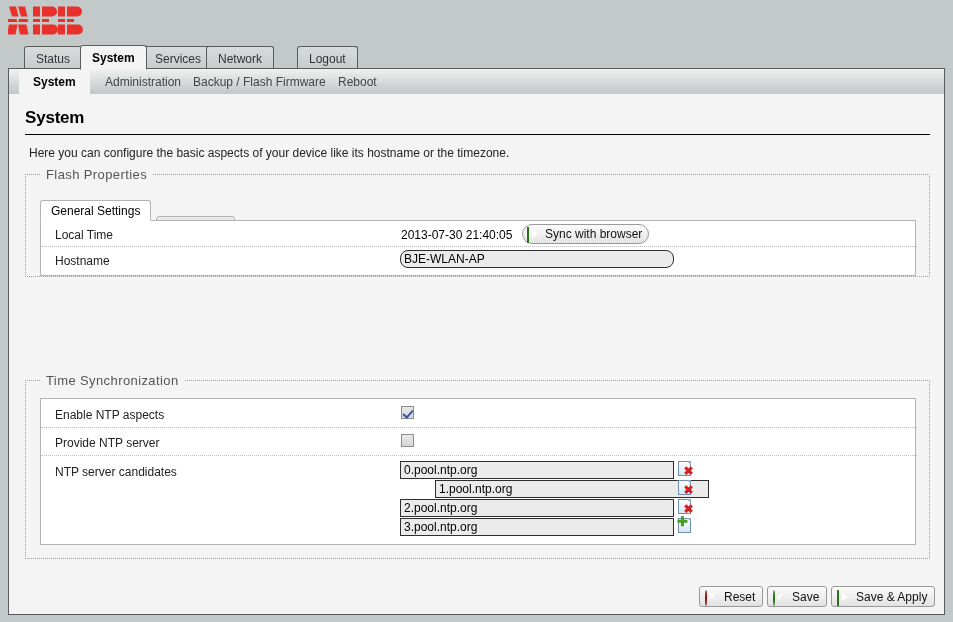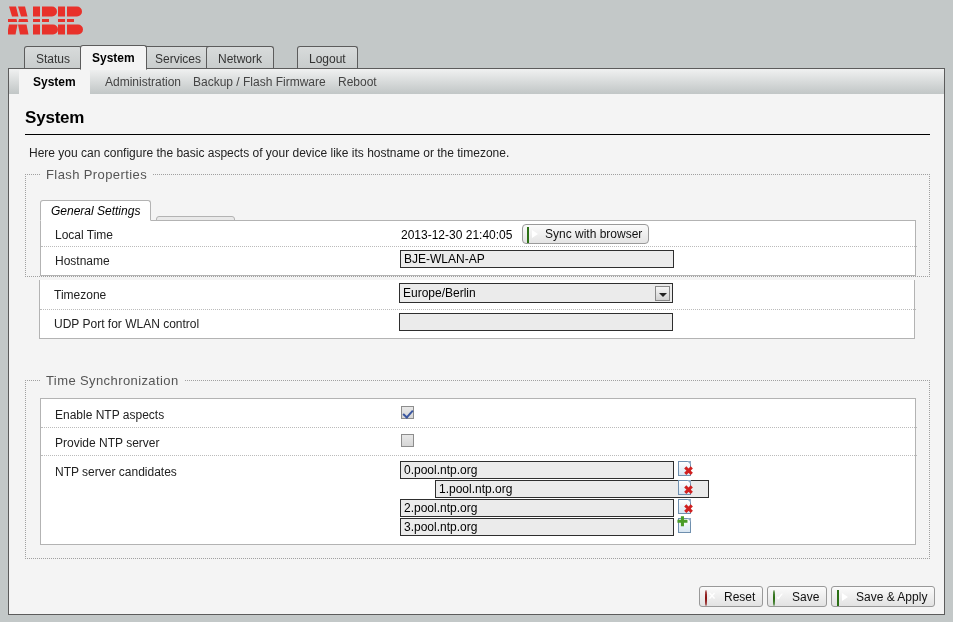--- a/index.html
+++ b/index.html
@@ -278,21 +278,21 @@
   .ic-sq::after {
     content: "";
     position: absolute; left: 4px; top: 2px;
     border-top: 4px solid transparent;
     border-bottom: 4px solid transparent;
     border-left: 6px solid #fff;
   }
   .btn-sync {
     position: absolute; height: 20px;
     border: 1px solid #9a9a9a;
-    border-radius: 4px;
+    border-radius: 10px;
     background: linear-gradient(to bottom, #fbfbfb 0%, #e4e4e4 100%);
     font-size: 12px; color: #111;
     padding: 1px 6px 0 22px;
     line-height: 17px;
     cursor: pointer;
     white-space: nowrap;
   }
   .localtime-val {
     position: absolute;
     font-size: 12px; color: #000;
@@ -351,52 +351,40 @@
 
 <div id="content">
 
   <div id="page-title">System</div>
   <div id="title-rule"></div>
   <div id="page-desc">Here you can configure the basic aspects of your device like its hostname or the timezone.</div>
 
   <div class="fs" style="left:16px; top:80px; width:905px; height:103px;">
     <div class="fs-legend">Flash Properties</div>
 
-    <div class="itab active" style="left:14px; top:25px;font-style:italic;">General Settings</div>
+    <div class="itab active" style="left:14px; top:25px;">General Settings</div>
     <div class="itab" style="left:130px; top:41px;font-weight:bold;">Language</div>
 
     <div class="panel" style="left:14px; top:45px; width:876px; height:56px;">
 
       <div class="row-label" style="left:14px; top:7px;">Local Time</div>
-      <div class="localtime-val" style="left:360px; top:7px;">2013-12-30 21:40:05</div>
+      <div class="localtime-val" style="left:360px; top:7px;">2013-07-30 21:40:05</div>
       <div class="btn-sync" style="left:481px; top:3px;">
         <span class="btn-ico" style="left:4px; top:2px;">
           <span class="ic-sq" style="width:13px;height:13px;"></span>
         </span>
         <span>Sync with browser</span>
       </div>
       <div class="row-sep" style="left:0; top:25px; width:876px;"></div>
 
       <div class="row-label" style="left:14px; top:33px;">Hostname</div>
-      <div class="txt" style="left:359px; top:29px; width:274px;">BJE-WLAN-AP</div>
+      <div class="txt" style="left:359px; top:29px; width:274px;border-radius:8px;">BJE-WLAN-AP</div>
     </div>
   </div>
 
-  <div class="panel" style="left:30px; top:186px; width:876px; height:59px; border-top:none;">
-
-    <div class="row-label" style="left:14px; top:8px;">Timezone</div>
-    <div class="sel" style="left:359px; top:3px; width:274px;">
-      <span>Europe/Berlin</span>
-      <span class="sel-arrow"></span>
-    </div>
-    <div class="row-sep" style="left:0; top:29px; width:876px;"></div>
-
-    <div class="row-label" style="left:14px; top:37px;">UDP Port for WLAN control</div>
-    <div class="txt" style="left:359px; top:33px; width:274px;"></div>
-  </div>
 
   <div class="fs" style="left:16px; top:286px; width:905px; height:179px;text-decoration:underline;">
     <div class="fs-legend">Time Synchronization</div>
 
     <div class="panel" style="left:14px; top:17px; width:876px; height:147px;">
 
       <div class="row-label" style="left:14px; top:9px;">Enable NTP aspects</div>
       <div class="cbx checked" style="left:360px; top:7px;"></div>
       <div class="row-sep" style="left:0; top:28px; width:876px;"></div>
 

